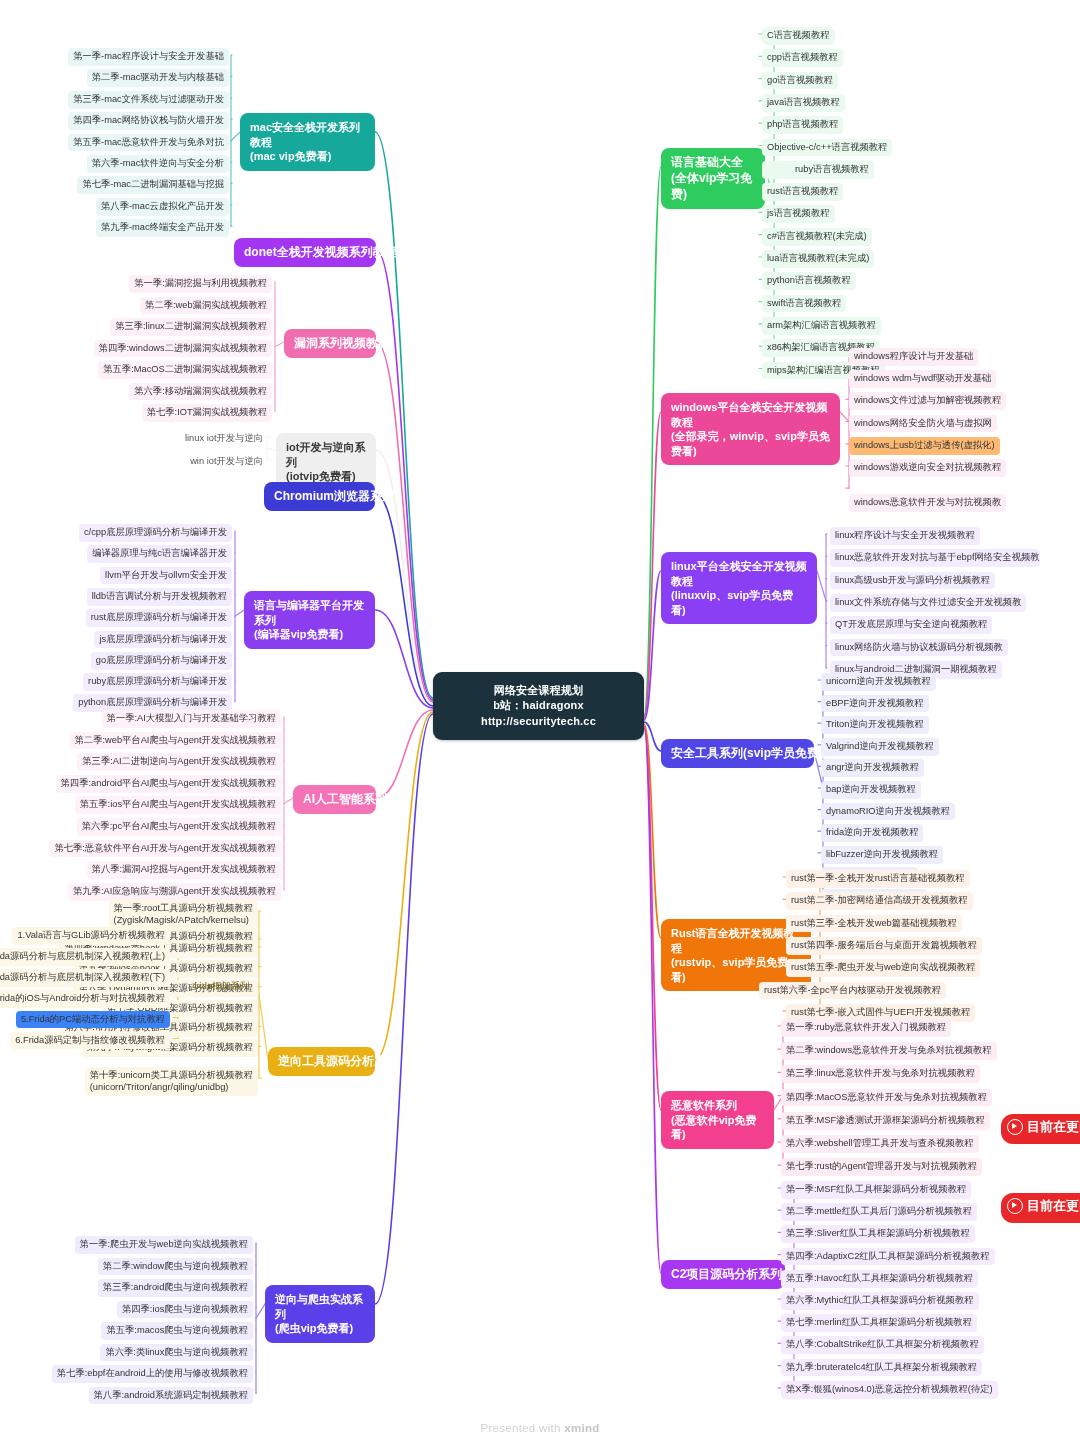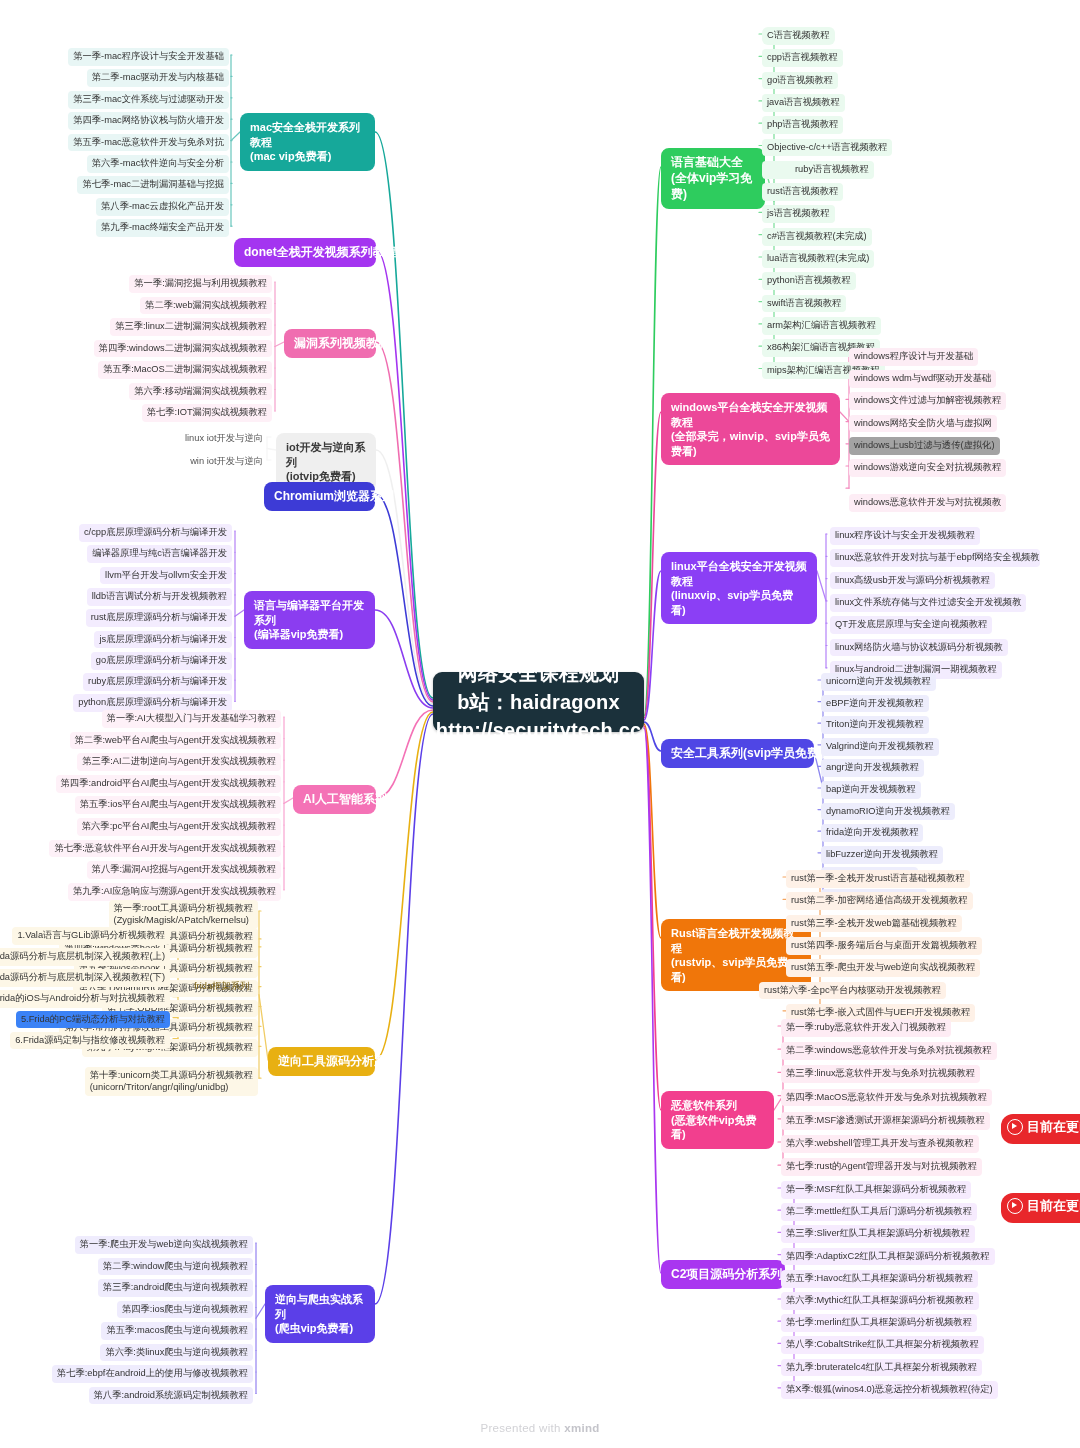--- a/index.html
+++ b/index.html
@@ -37,24 +37,24 @@
   .branch.multi{white-space:pre-line;line-height:1.32;}
   .branch.small{font-size:11px;}
   .plain{
     font-size:9.3px;color:#555;background:transparent;
     padding:2px 4px;
   }
 
   
   #central{
     position:absolute;
-    left:433px;top:672px;width:211px;height:60px;
+    left:433px;top:672px;width:211px;height:68px;
     background:#1b313b;border-radius:9px;
     display:flex;flex-direction:column;align-items:center;justify-content:center;
-    color:#ffffff;font-size:20px;font-weight:bold;line-height:1.42;
+    color:#ffffff;font-size:11px;font-weight:bold;line-height:1.42;
     text-align:center;letter-spacing:.2px;
     box-shadow:0 1px 3px rgba(0,0,0,.25);
   }
   #central .line{display:block;}
 
   
   .badge{
     position:absolute;display:flex;align-items:center;gap:4px;
     background:#e8272b;color:#fff;border-radius:12px;
     font-size:13px;font-weight:bold;padding:4px 9px 8px 6px;
@@ -350,21 +350,21 @@
       <div class="leaf node" style="background: rgb(234, 250, 239); max-width: 160px; white-space: nowrap; top: 294.6px; left: 762px; text-align: center;">swift语言视频教程</div>
       <div class="leaf node" style="background: rgb(234, 250, 239); max-width: 160px; white-space: nowrap; top: 316.9px; left: 762px;">arm架构汇编语言视频教程</div>
       <div class="leaf node" style="background: rgb(234, 250, 239); max-width: 160px; white-space: nowrap; top: 339.2px; left: 762px;">x86构架汇编语言视频教程</div>
       <div class="leaf node" style="background: rgb(234, 250, 239); max-width: 160px; white-space: nowrap; top: 361.5px; left: 762px;">mips架构汇编语言视频教程</div>
       <div class="node branch multi small" style="left: 661px; top: 393px; width: 179px; min-height: 38px; background: rgb(236, 72, 153);">windows平台全栈安全开发视频教程
 (全部录完，winvip、svip学员免费看)</div>
       <div class="leaf node" style="background: rgb(253, 237, 245); max-width: 175px; white-space: nowrap; top: 348px; left: 849px;">windows程序设计与开发基础</div>
       <div class="leaf node" style="background: rgb(253, 237, 245); max-width: 175px; white-space: nowrap; top: 370.2px; left: 849px;">windows wdm与wdf驱动开发基础</div>
       <div class="leaf node" style="background: rgb(253, 237, 245); max-width: 175px; white-space: nowrap; top: 392.4px; left: 849px;">windows文件过滤与加解密视频教程</div>
       <div class="leaf node" style="background: rgb(253, 237, 245); max-width: 175px; white-space: nowrap; top: 414.6px; left: 849px;">windows网络安全防火墙与虚拟网</div>
-      <div class="leaf node" style="background: #a3a3a3; max-width: 175px; white-space: nowrap; top: 436.8px; left: 849px;">windows上usb过滤与透传(虚拟化)</div>
+      <div class="leaf node" style="background: #fdba74; max-width: 175px; white-space: nowrap; top: 436.8px; left: 849px;">windows上usb过滤与透传(虚拟化)</div>
       <div class="leaf node" style="background: rgb(253, 237, 245); max-width: 175px; white-space: nowrap; top: 459px; left: 849px;">windows游戏逆向安全对抗视频教程</div>
       <div class="leaf node" style="background: rgb(253, 237, 245); max-width: 175px; white-space: nowrap; top: 494px; left: 849px;">windows恶意软件开发与对抗视频教</div>
       <div class="node branch multi small" style="left: 661px; top: 552px; width: 156px; min-height: 38px; background: rgb(139, 63, 245);">linux平台全栈安全开发视频教程
 (linuxvip、svip学员免费看)</div>
       <div class="leaf node" style="background: rgb(243, 236, 254); max-width: 210px; white-space: nowrap; top: 527px; left: 830px;">linux程序设计与安全开发视频教程</div>
       <div class="leaf node" style="background: rgb(243, 236, 254); max-width: 210px; white-space: nowrap; top: 549.3px; left: 830px;">linux恶意软件开发对抗与基于ebpf网络安全视频教</div>
       <div class="leaf node" style="background: rgb(243, 236, 254); max-width: 210px; white-space: nowrap; top: 571.6px; left: 830px;">linux高级usb开发与源码分析视频教程</div>
       <div class="leaf node" style="background: rgb(243, 236, 254); max-width: 210px; white-space: nowrap; top: 593.9px; left: 830px;">linux文件系统存储与文件过滤安全开发视频教</div>
       <div class="leaf node" style="background: rgb(243, 236, 254); max-width: 210px; white-space: nowrap; top: 616.2px; left: 830px;">QT开发底层原理与安全逆向视频教程</div>
       <div class="leaf node" style="background: rgb(243, 236, 254); max-width: 210px; white-space: nowrap; top: 638.5px; left: 830px;">linux网络防火墙与协议栈源码分析视频教</div>

